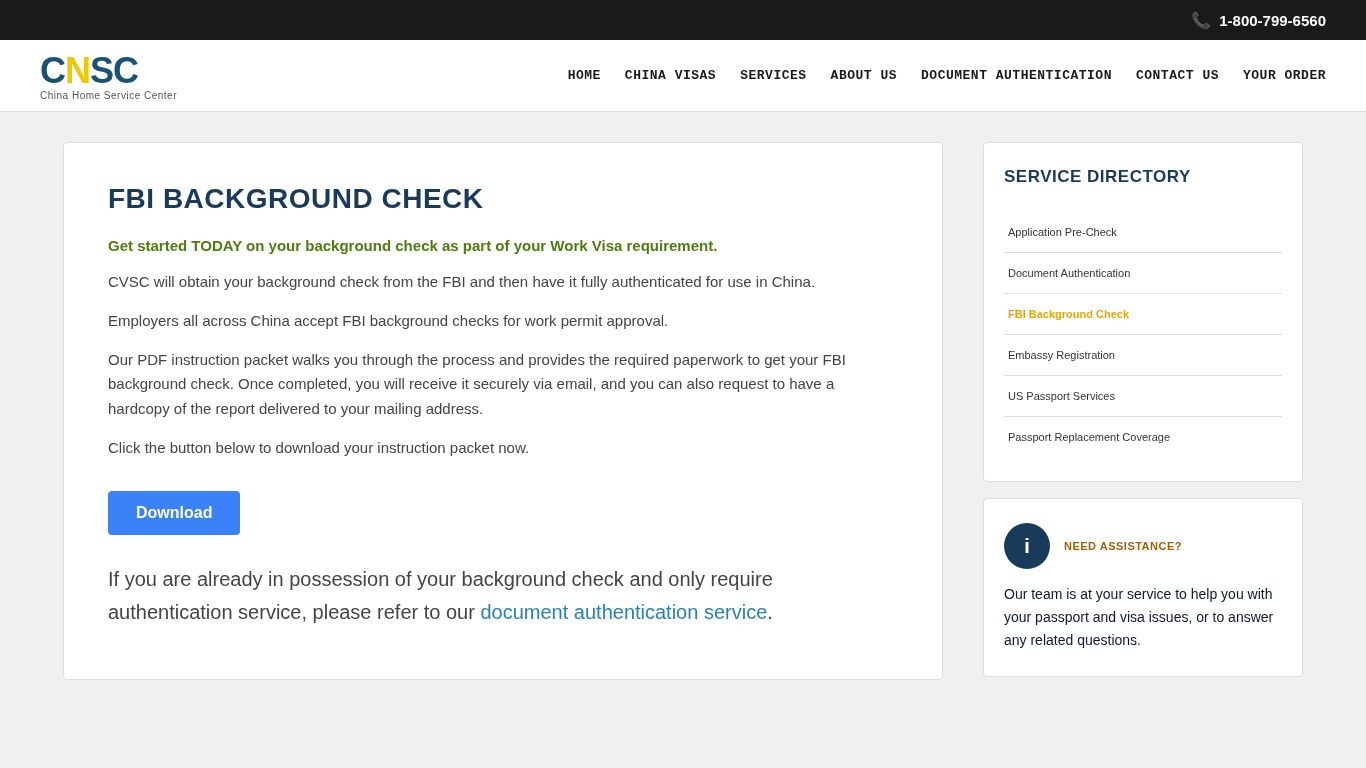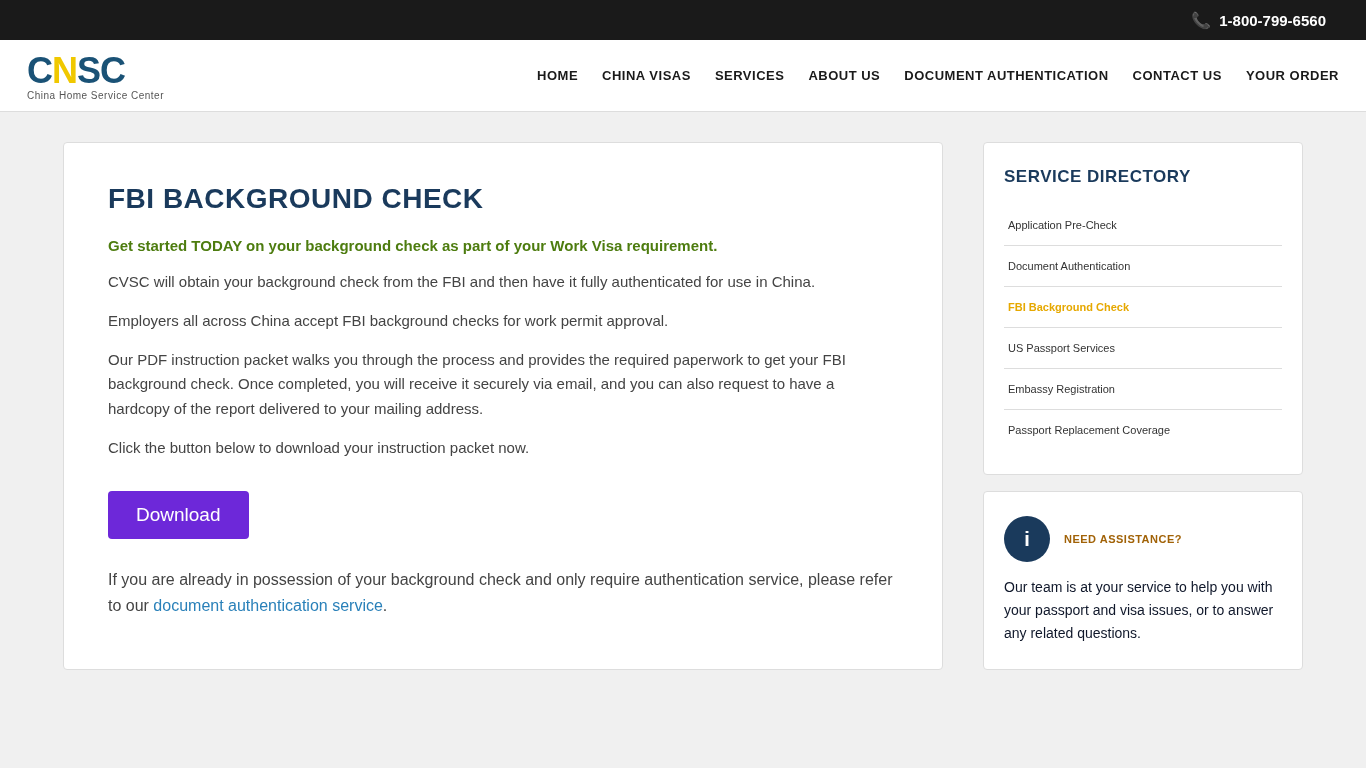--- a/index.html
+++ b/index.html
@@ -23,21 +23,21 @@
       font-weight: bold;
     }
     .phone-icon {
       color: #fff;
       font-size: 16px;
     }
 
     
     .header {
       background: #fff;
-      padding: 10px 27px;
+      padding: 10px 40px;
       display: flex;
       align-items: center;
       justify-content: space-between;
       border-bottom: 1px solid #ddd;
     }
     .logo-container {
       display: flex;
       align-items: center;
     }
     .logo-text-cvsc {
@@ -70,20 +70,21 @@
       gap: 24px;
       align-items: center;
     }
     nav a {
       text-decoration: none;
       color: #1a1a1a;
       font-size: 13px;
       font-weight: bold;
       letter-spacing: 0.5px;
       text-transform: uppercase;
+      font-family: Liberation Mono, monospace;
     }
 
     
     .main-wrapper {
       max-width: 1280px;
       margin: 30px auto;
       padding: 0 20px;
       display: flex;
       gap: 40px;
       align-items: flex-start;
@@ -111,34 +112,34 @@
       font-size: 15px;
       color: #4d7c0f;
     }
     .body-text {
       color: #444;
       line-height: 1.65;
       margin-bottom: 14px;
       font-size: 15px;
     }
     .download-btn {
-      background: #6d28d9;
+      background: #3b82f6;
       color: #fff;
       border: none;
       padding: 13px 28px;
-      font-size: 19px;
-      font-weight: normal;
+      font-size: 16px;
+      font-weight: bold;
       border-radius: 4px;
       cursor: pointer;
       margin: 16px 0 28px 0;
       display: inline-block;
     }
     .footer-text {
       color: #444;
-      font-size: 16px;
+      font-size: 20px;
       line-height: 1.65;
     }
     .footer-text a {
       color: #2980b9;
       text-decoration: none;
     }
 
     
     .sidebar {
       width: 320px;
@@ -154,21 +155,21 @@
       border: 1px solid #ddd;
       border-radius: 4px;
       padding: 24px 20px;
     }
     .service-dir-title {
       font-size: 17px;
       font-weight: 900;
       color: #1a3a5c;
       text-transform: uppercase;
       letter-spacing: 0.5px;
-      margin-bottom: 18px;
+      margin-bottom: 25px;
     }
     .service-dir-item {
       padding: 14px 4px;
       border-bottom: 1px solid #ddd;
       font-size: 11px;
       color: #333;
       cursor: pointer;
       display: block;
       text-decoration: none;
     }
@@ -266,22 +267,22 @@
     </p>
   </div>
 
   <div class="sidebar">
 
     <div class="service-directory">
       <div class="service-dir-title">Service Directory</div>
       <a href="#" class="service-dir-item">Application Pre-Check</a>
       <a href="#" class="service-dir-item">Document Authentication</a>
       <a href="#" class="service-dir-item active">FBI Background Check</a>
+      <a href="#" class="service-dir-item">Embassy Registration</a>
       <a href="#" class="service-dir-item">US Passport Services</a>
-      <a href="#" class="service-dir-item">Embassy Registration</a>
       <a href="#" class="service-dir-item">Passport Replacement Coverage</a>
     </div>
 
     <div class="assistance-card">
       <div class="assistance-header">
         <div class="info-icon">i</div>
         <div class="assistance-title">Need Assistance?</div>
       </div>
       <p class="assistance-text">Our team is at your service to help you with your passport and visa issues, or to answer any related questions.</p>
     </div>

